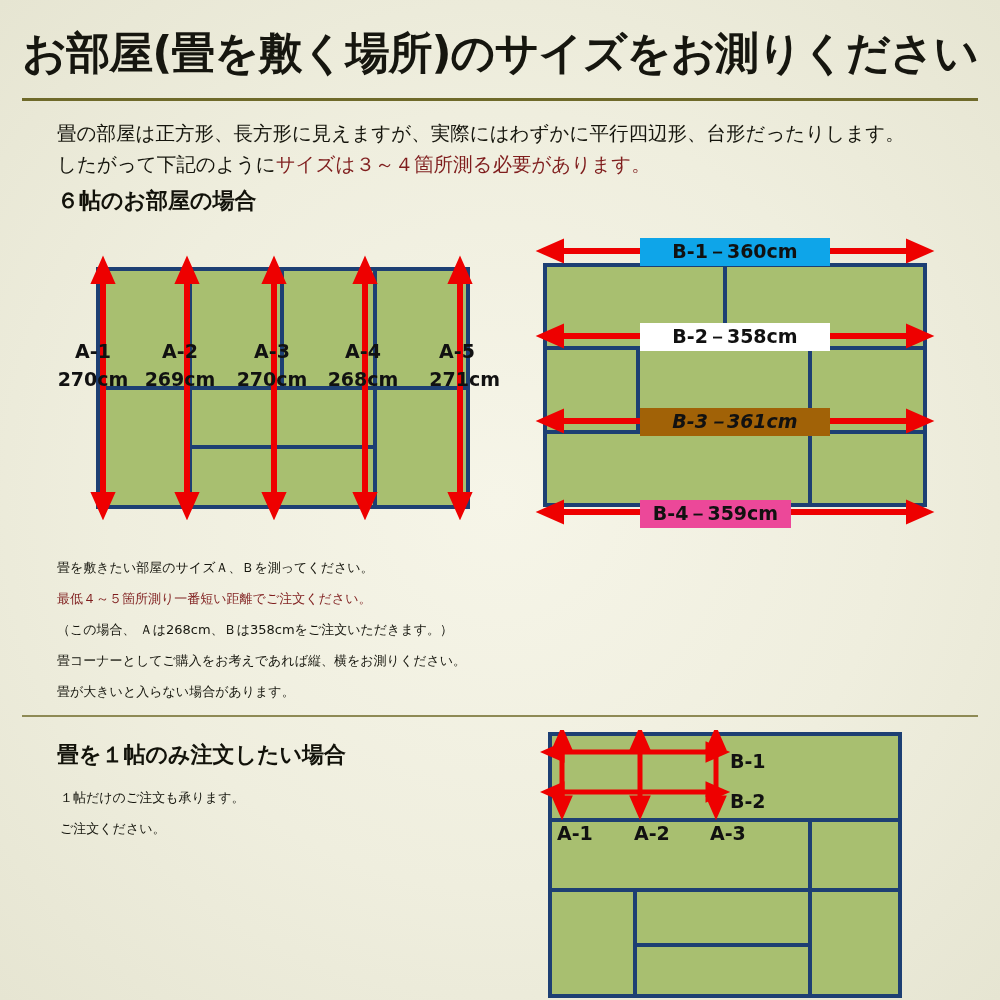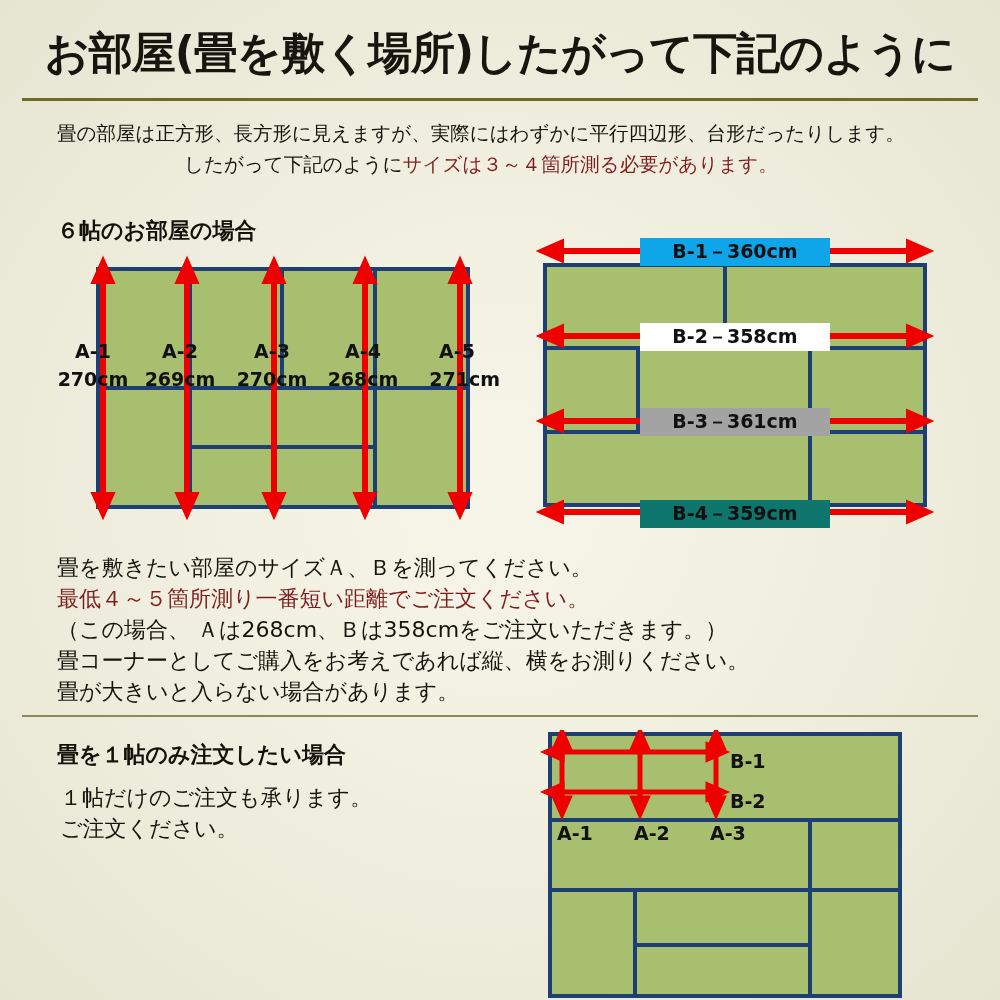--- a/index.html
+++ b/index.html
@@ -44,21 +44,20 @@
   }
   
   .intro {
     position: absolute;
     left: 57px;
     top: 118px;
     font-size: 19.5px;
     line-height: 31px;
     color: #15150d;
     letter-spacing: 0px;
-    text-align: center;
   }
   .red {
     color: #7f1d1d;
     font-weight: normal;
   }
   .sec-head {
     position: absolute;
     font-size: 22px;
     font-weight: bold;
     color: #12120a;
@@ -79,49 +78,49 @@
   .lbl-red {
     position: absolute;
     font-size: 19px;
     font-weight: bold;
     color: #111;
     white-space: nowrap;
   }
   
   .body-text {
     position: absolute;
-    font-size: 22px;
+    font-size: 13px;
     line-height: 31px;
     color: #15150d;
   }
   .divider {
     position: absolute;
     left: 22px;
     top: 715px;
     width: 956px;
     height: 2px;
     background: #8e8a55;
   }
 </style>
 </head>
 <body>
 
 <div class="page"></div>
 
-<div class="title">お部屋(畳を敷く場所)したがって下記のように</div>
+<div class="title">お部屋(畳を敷く場所)のサイズをお測りください</div>
 <div class="title-rule"></div>
 
 <div class="intro">
   <div>畳の部屋は正方形、長方形に見えますが、実際にはわずかに平行四辺形、台形だったりします。</div>
   <div>
     <span>したがって下記のように</span><span class="red">サイズは３～４箇所測る必要があります。</span>
   </div>
 </div>
 
-<div class="sec-head" style="left:57px; top:216px;">６帖のお部屋の場合</div>
+<div class="sec-head" style="left:57px; top:186px;">６帖のお部屋の場合</div>
 
 <div class="diagram" style="left:60px; top:255px;">
   <svg width="440" height="265" viewBox="0 0 440 265">
 
     <g>
       <rect x="38" y="14" width="370" height="238" fill="#a8bf70" stroke="#1d3f73" stroke-width="4"></rect>
 
       <line x1="38" y1="133" x2="408" y2="133" stroke="#1d3f73" stroke-width="4"></line>
       <line x1="130" y1="14" x2="130" y2="252" stroke="#1d3f73" stroke-width="4"></line>
       <line x1="315" y1="14" x2="315" y2="252" stroke="#1d3f73" stroke-width="4"></line>
@@ -198,24 +197,24 @@
     </g>
   </svg>
 </div>
 
 <div class="lbl" style="left:640px; top:238px; width:190px; background:#0ea5e9; padding:1px 0;">
   <span>B-1</span>－<span>360cm</span>
 </div>
 <div class="lbl" style="left:640px; top:323px; width:190px; background:#ffffff; padding:1px 0;">
   <span>B-2</span>－<span>358cm</span>
 </div>
-<div class="lbl" style="left:640px; top:408px; width:190px; background:#a3a3a3; padding:1px 0;">
+<div class="lbl" style="left:640px; top:408px; width:190px; background:#a16207; padding:1px 0;font-style:italic;">
   <span>B-3</span>－<span>361cm</span>
 </div>
-<div class="lbl" style="left:640px; top:500px; width:190px; background:#0f766e; padding:1px 0;">
+<div class="lbl" style="left:640px; top:500px; width:151px; background:#ec4899; padding:1px 0;">
   <span>B-4</span>－<span>359cm</span>
 </div>
 
 <div class="body-text" style="left:57px; top:552px;">
   <div>畳を敷きたい部屋のサイズＡ、Ｂを測ってください。</div>
   <div class="red">最低４～５箇所測り一番短い距離でご注文ください。</div>
   <div>（この場合、 Ａは268cm、Ｂは358cmをご注文いただきます。）</div>
   <div>畳コーナーとしてご購入をお考えであれば縦、横をお測りください。</div>
   <div>畳が大きいと入らない場合があります。</div>
 </div>

